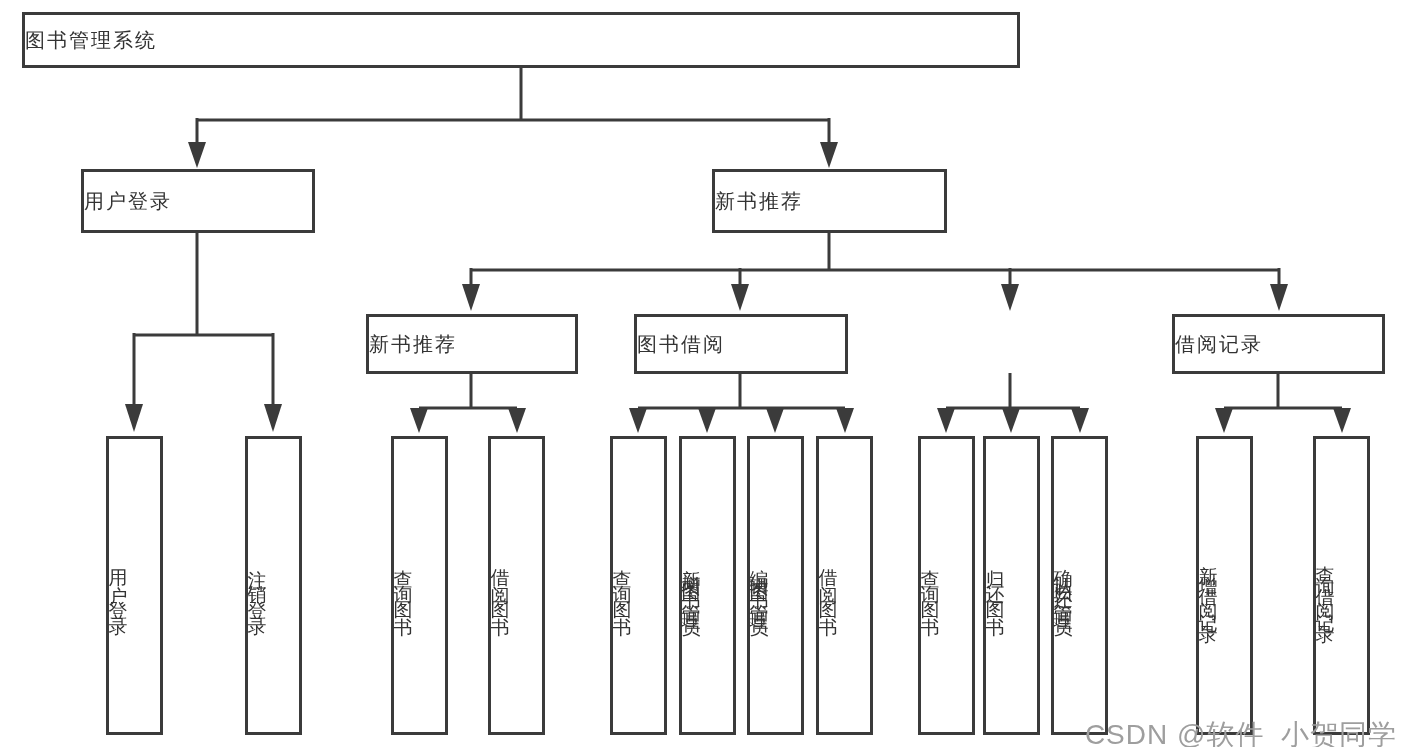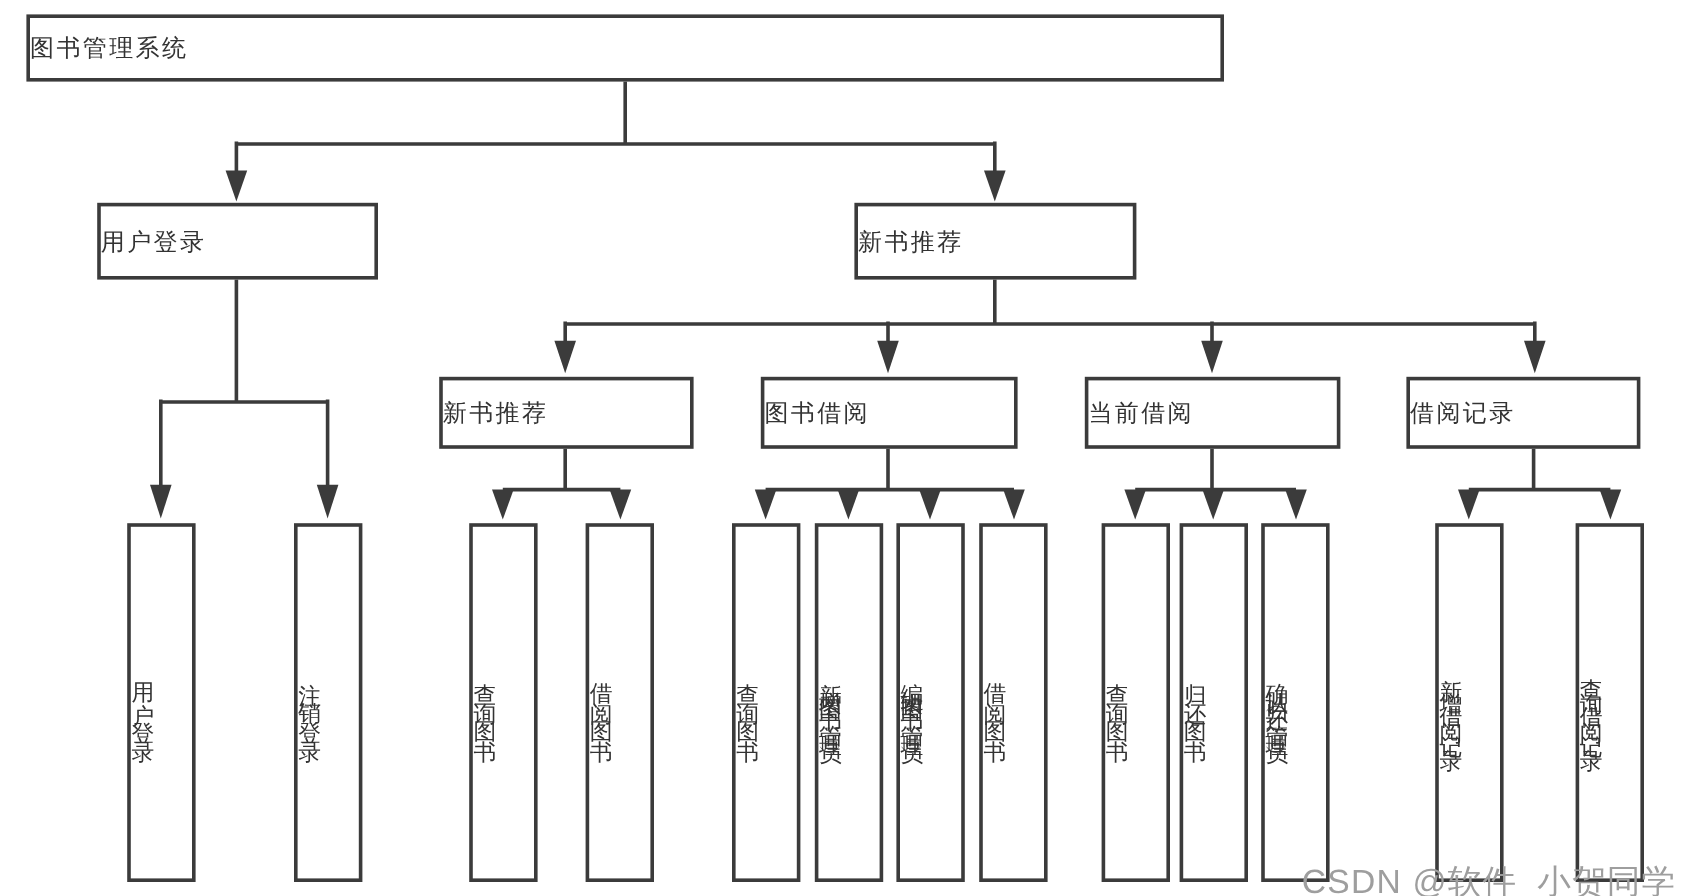--- a/index.html
+++ b/index.html
@@ -122,24 +122,21 @@
   <div class="box" style="left:712px;top:169px;width:235px;height:64px;">
     <span>新书推荐</span>
   </div>
 
   <div class="box" style="left:366px;top:314px;width:212px;height:60px;">
     <span>新书推荐</span>
   </div>
   <div class="box" style="left:634px;top:314px;width:214px;height:60px;">
     <span>图书借阅</span>
   </div>
-  <div class="box" style="left:904px;top:314px;width:213px;height:60px;">
-    <span>当前借阅</span>
-  </div>
-  <div class="box" style="left:1172px;top:314px;width:195px;height:60px;">
+  <div class="box" style="left:1172px;top:314px;width:213px;height:60px;">
     <span>借阅记录</span>
   </div>
 
   <div class="box leaf" style="left:106px;">
     <span class="vtext">用户登录</span>
   </div>
   <div class="box leaf" style="left:245px;">
     <span class="vtext">注销登录</span>
   </div>
 

